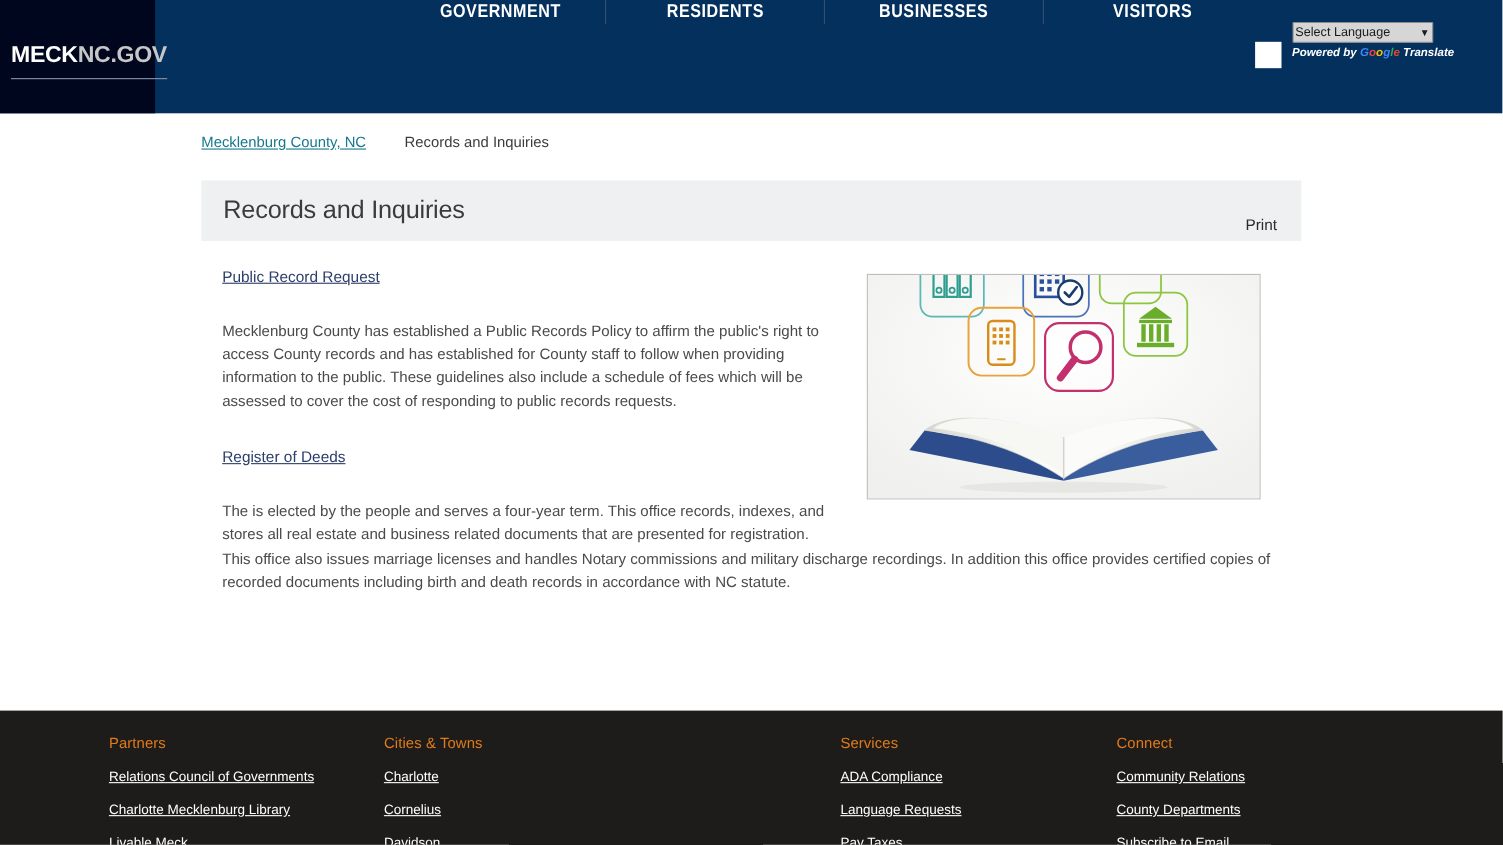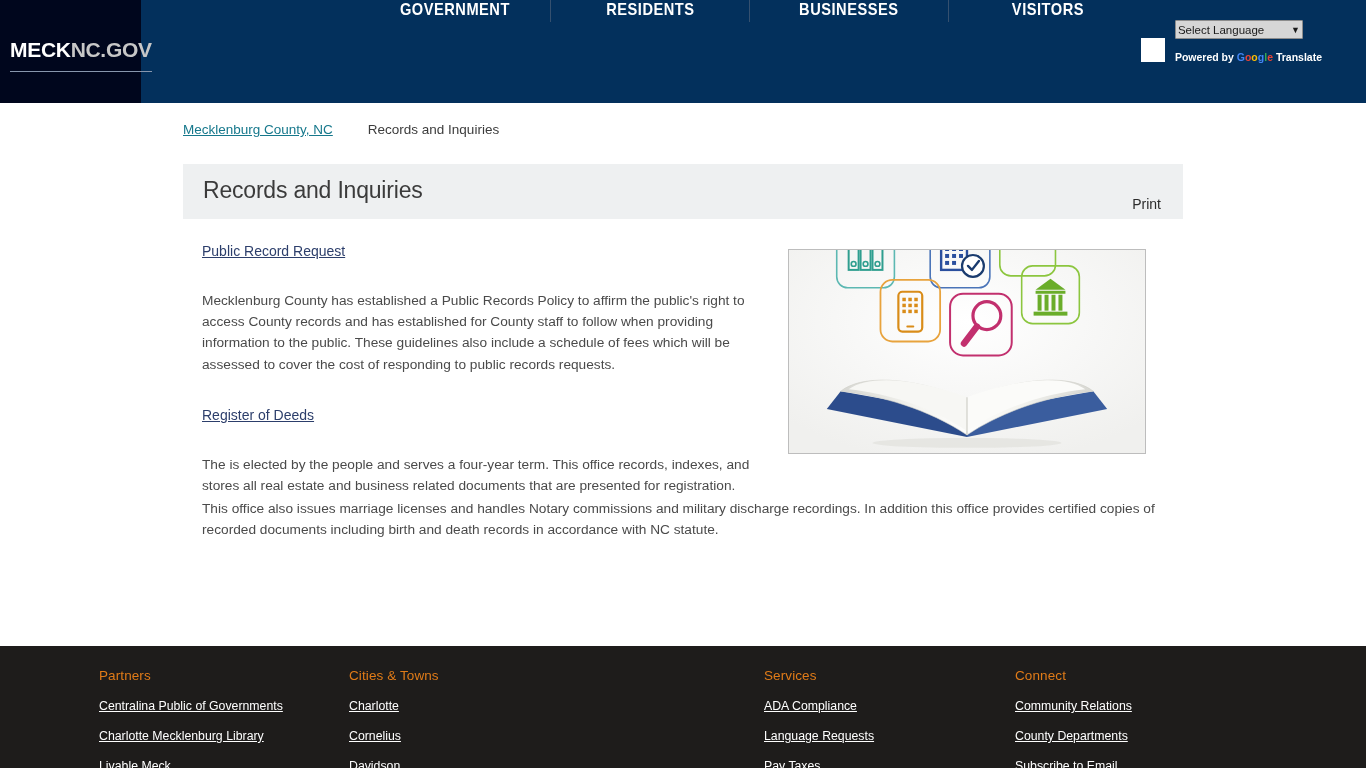--- a/index.html
+++ b/index.html
@@ -79,25 +79,26 @@
     border: 1px solid #8c8c8c;
     border-radius: 1px;
     padding: 0 2px;
     display: flex;
     align-items: center;
     justify-content: space-between;
     cursor: pointer;
   }
   .lang-select .caret { font-size: 9px; }
   .powered {
-    margin-top: 12px;
+    margin-top: 3px;
     font-size: 10.5px;
     font-weight: bold;
     color: #ffffff;
     white-space: nowrap;
+    font-style: italic;
   }
   .g-b { color:#4285F4 } .g-o { color:#EA4335 } .g-y { color:#FBBC05 }
   .g-b2 { color:#4285F4 } .g-g { color:#34A853 } .g-r { color:#EA4335 }
   .white-square {
     position: absolute;
     left: 1141px; top: 38px;
     width: 24px; height: 24px;
     background: #ffffff;
   }
 
@@ -367,21 +368,21 @@
         <ellipse cx="179" cy="194" rx="95" ry="5" fill="#e2e2de" opacity="0.75"></ellipse>
       </g>
     </svg>
   </div>
 </div>
 
 <div class="footer">
 
   <div class="fcol fcol-0">
     <div class="fhead">Partners</div>
-    <a class="flink">Centralina Public of Governments</a>
+    <a class="flink">Relations Council of Governments</a>
     <a class="flink">Charlotte Mecklenburg Library</a>
     <a class="flink">Livable Meck</a>
   </div>
 
   <div class="fcol fcol-1">
     <div class="fhead">Cities &amp; Towns</div>
     <a class="flink">Charlotte</a>
     <a class="flink">Cornelius</a>
     <a class="flink">Davidson</a>
   </div>

